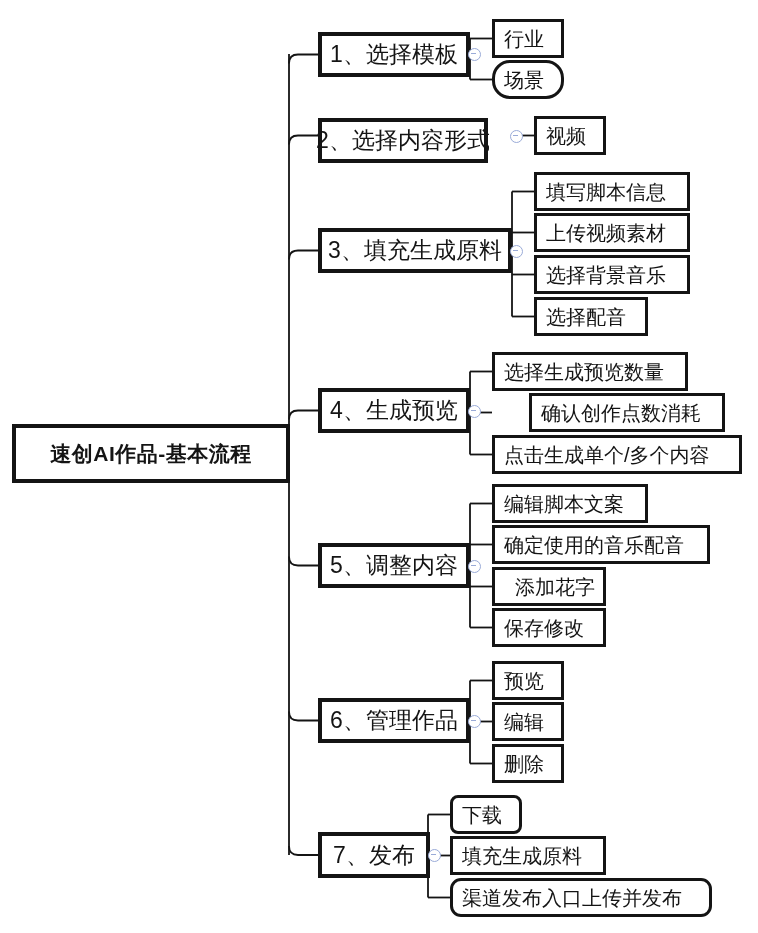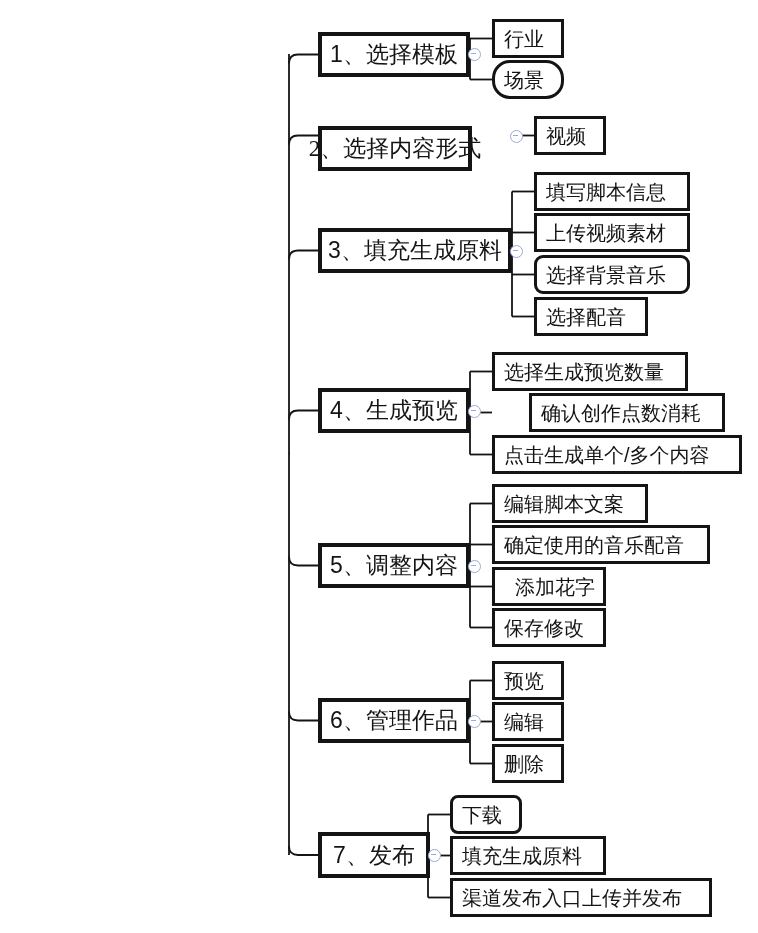--- a/index.html
+++ b/index.html
@@ -121,47 +121,50 @@
       <path d="M 470 721.5 L 492 721.5" fill="none" stroke="#141414" stroke-width="1.8" stroke-linecap="butt"></path>
       <path d="M 470 763.5 L 492 763.5" fill="none" stroke="#141414" stroke-width="1.8" stroke-linecap="butt"></path>
       <path d="M 289 846 Q 289 855 298 855 L 318 855" fill="none" stroke="#141414" stroke-width="1.8" stroke-linecap="butt"></path>
       <path d="M 430 855 L 428 855" fill="none" stroke="#141414" stroke-width="1.8" stroke-linecap="butt"></path>
       <path d="M 428 814.5 L 428 897.5" fill="none" stroke="#141414" stroke-width="1.8" stroke-linecap="butt"></path>
       <path d="M 428 814.5 L 450 814.5" fill="none" stroke="#141414" stroke-width="1.8" stroke-linecap="butt"></path>
       <path d="M 428 855.5 L 450 855.5" fill="none" stroke="#141414" stroke-width="1.8" stroke-linecap="butt"></path>
       <path d="M 428 897.5 L 450 897.5" fill="none" stroke="#141414" stroke-width="1.8" stroke-linecap="butt"></path>
     </svg>
 
+  <div class="node node-root" id="root-node" style="left: 12px; top: 424px; width: 278px; height: 59px;">
+    <span class="node-label">速创AI作品-基本流程</span>
+  </div>
 
   <div id="branch-layer">
       <div class="node node-l1" style="left: 318px; top: 32px; width: 152px; height: 45px;">
         <span class="node-label">1、选择模板</span>
       </div>
       <div class="node node-l2" style="left: 492px; top: 19px; width: 72px; height: 39px;">
         <span class="node-label">行业</span>
       </div>
       <div class="node node-l2" style="left: 492px; top: 60px; width: 72px; height: 39px; border-radius: 18px;">
         <span class="node-label">场景</span>
       </div>
-      <div class="node node-l1" style="left: 318px; top: 126px; width: 154px; height: 45px; font-family: Liberation Serif, serif;">
+      <div class="node node-l1" style="left: 318px; top: 118px; width: 170px; height: 45px;">
         <span class="node-label">2、选择内容形式</span>
       </div>
       <div class="node node-l2" style="left: 534px; top: 116px; width: 72px; height: 39px;">
         <span class="node-label">视频</span>
       </div>
       <div class="node node-l1" style="left: 318px; top: 228px; width: 194px; height: 45px;">
         <span class="node-label">3、填充生成原料</span>
       </div>
       <div class="node node-l2" style="left: 534px; top: 172px; width: 156px; height: 39px;">
         <span class="node-label">填写脚本信息</span>
       </div>
       <div class="node node-l2" style="left: 534px; top: 213px; width: 156px; height: 39px;">
         <span class="node-label">上传视频素材</span>
       </div>
-      <div class="node node-l2" style="left: 534px; top: 255px; width: 156px; height: 39px; border-radius: 9px;">
+      <div class="node node-l2" style="left: 534px; top: 255px; width: 156px; height: 39px;">
         <span class="node-label">选择背景音乐</span>
       </div>
       <div class="node node-l2" style="left: 534px; top: 297px; width: 114px; height: 39px;">
         <span class="node-label">选择配音</span>
       </div>
       <div class="node node-l1" style="left: 318px; top: 388px; width: 152px; height: 45px;">
         <span class="node-label">4、生成预览</span>
       </div>
       <div class="node node-l2" style="left: 492px; top: 352px; width: 196px; height: 39px;">
         <span class="node-label">选择生成预览数量</span>
@@ -201,21 +204,21 @@
       </div>
       <div class="node node-l1" style="left: 318px; top: 832px; width: 112px; height: 46px;">
         <span class="node-label">7、发布</span>
       </div>
       <div class="node node-l2" style="left: 450px; top: 795px; width: 72px; height: 39px; border-radius: 8px;">
         <span class="node-label">下载</span>
       </div>
       <div class="node node-l2" style="left: 450px; top: 836px; width: 156px; height: 39px;">
         <span class="node-label">填充生成原料</span>
       </div>
-      <div class="node node-l2" style="left: 450px; top: 878px; width: 262px; height: 39px;">
+      <div class="node node-l2" style="left: 450px; top: 878px; width: 262px; height: 39px; border-radius: 11px;">
         <span class="node-label">渠道发布入口上传并发布</span>
       </div>
     </div>
 
 <div class="collapse-toggle" style="left: 468px; top: 48px;"></div>
     <div class="collapse-toggle" style="left: 510px; top: 130px;"></div>
     <div class="collapse-toggle" style="left: 510px; top: 245px;"></div>
     <div class="collapse-toggle" style="left: 468px; top: 405px;"></div>
     <div class="collapse-toggle" style="left: 468px; top: 560px;"></div>
     <div class="collapse-toggle" style="left: 468px; top: 715px;"></div>

